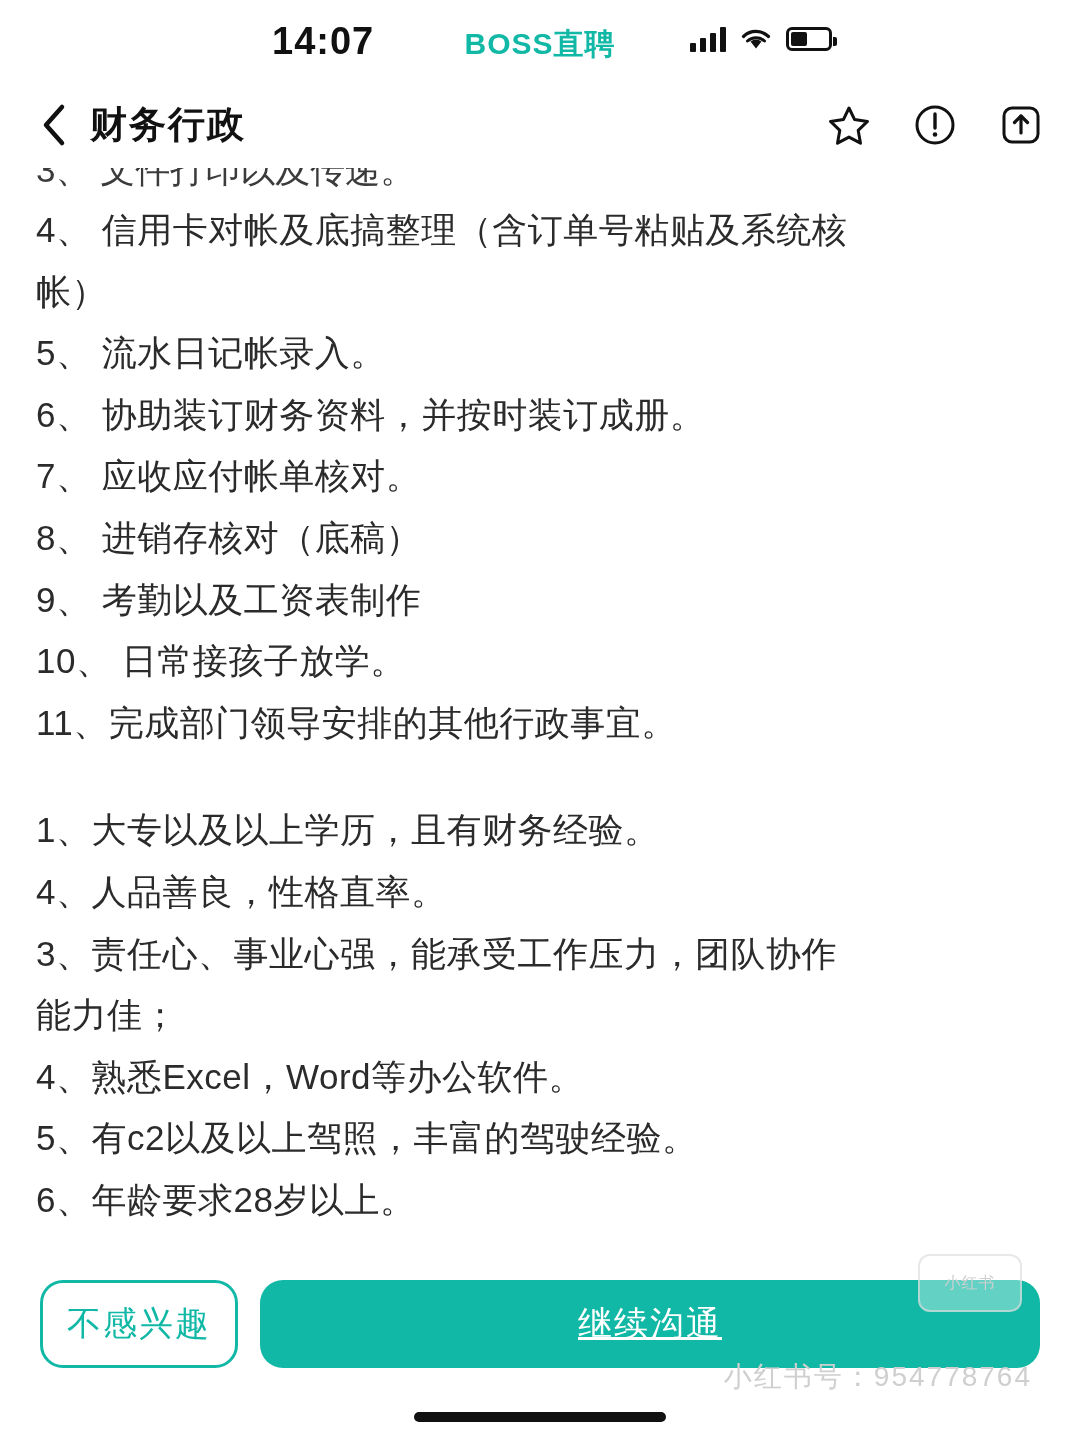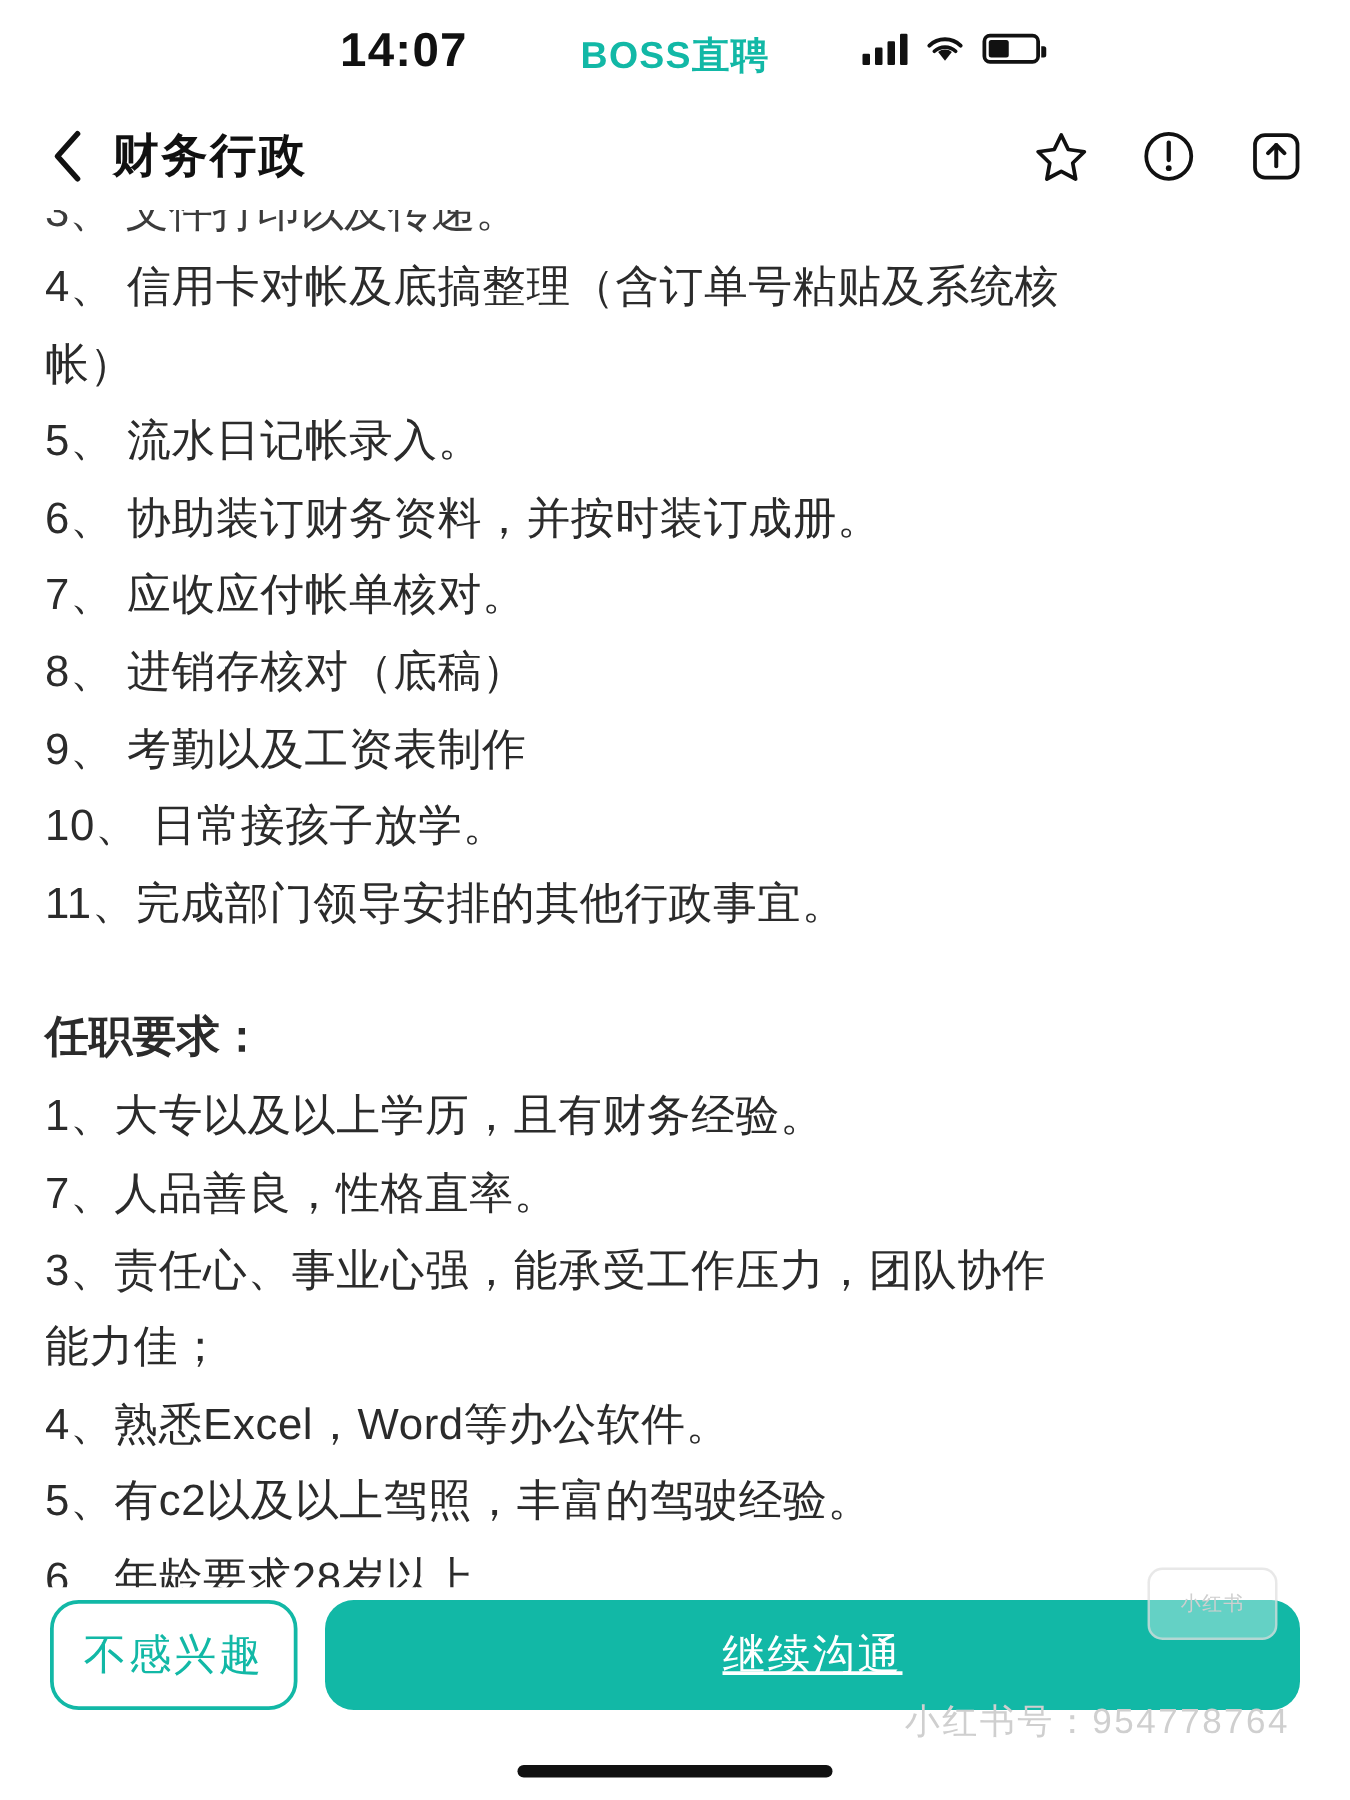--- a/index.html
+++ b/index.html
@@ -271,23 +271,22 @@
     <p class="line">5、 流水日记帐录入。</p>
     <p class="line">6、 协助装订财务资料，并按时装订成册。</p>
     <p class="line">7、 应收应付帐单核对。</p>
     <p class="line">8、 进销存核对（底稿）</p>
     <p class="line">9、 考勤以及工资表制作</p>
     <p class="line">10、  日常接孩子放学。</p>
     <p class="line">11、完成部门领导安排的其他行政事宜。</p>
 
     <div class="spacer"></div>
 
-    <p class="sec-title">任职要求：</p>
     <p class="line">1、大专以及以上学历，且有财务经验。</p>
-    <p class="line">7、人品善良，性格直率。</p>
+    <p class="line">4、人品善良，性格直率。</p>
     <p class="line">3、责任心、事业心强，能承受工作压力，团队协作</p>
     <p class="line">能力佳；</p>
     <p class="line">4、熟悉Excel，Word等办公软件。</p>
     <p class="line">5、有c2以及以上驾照，丰富的驾驶经验。</p>
     <p class="line">6、年龄要求28岁以上。</p>
 
   </div>
 
   <div class="bottombar">
     <div class="btn btn-secondary">不感兴趣</div>

